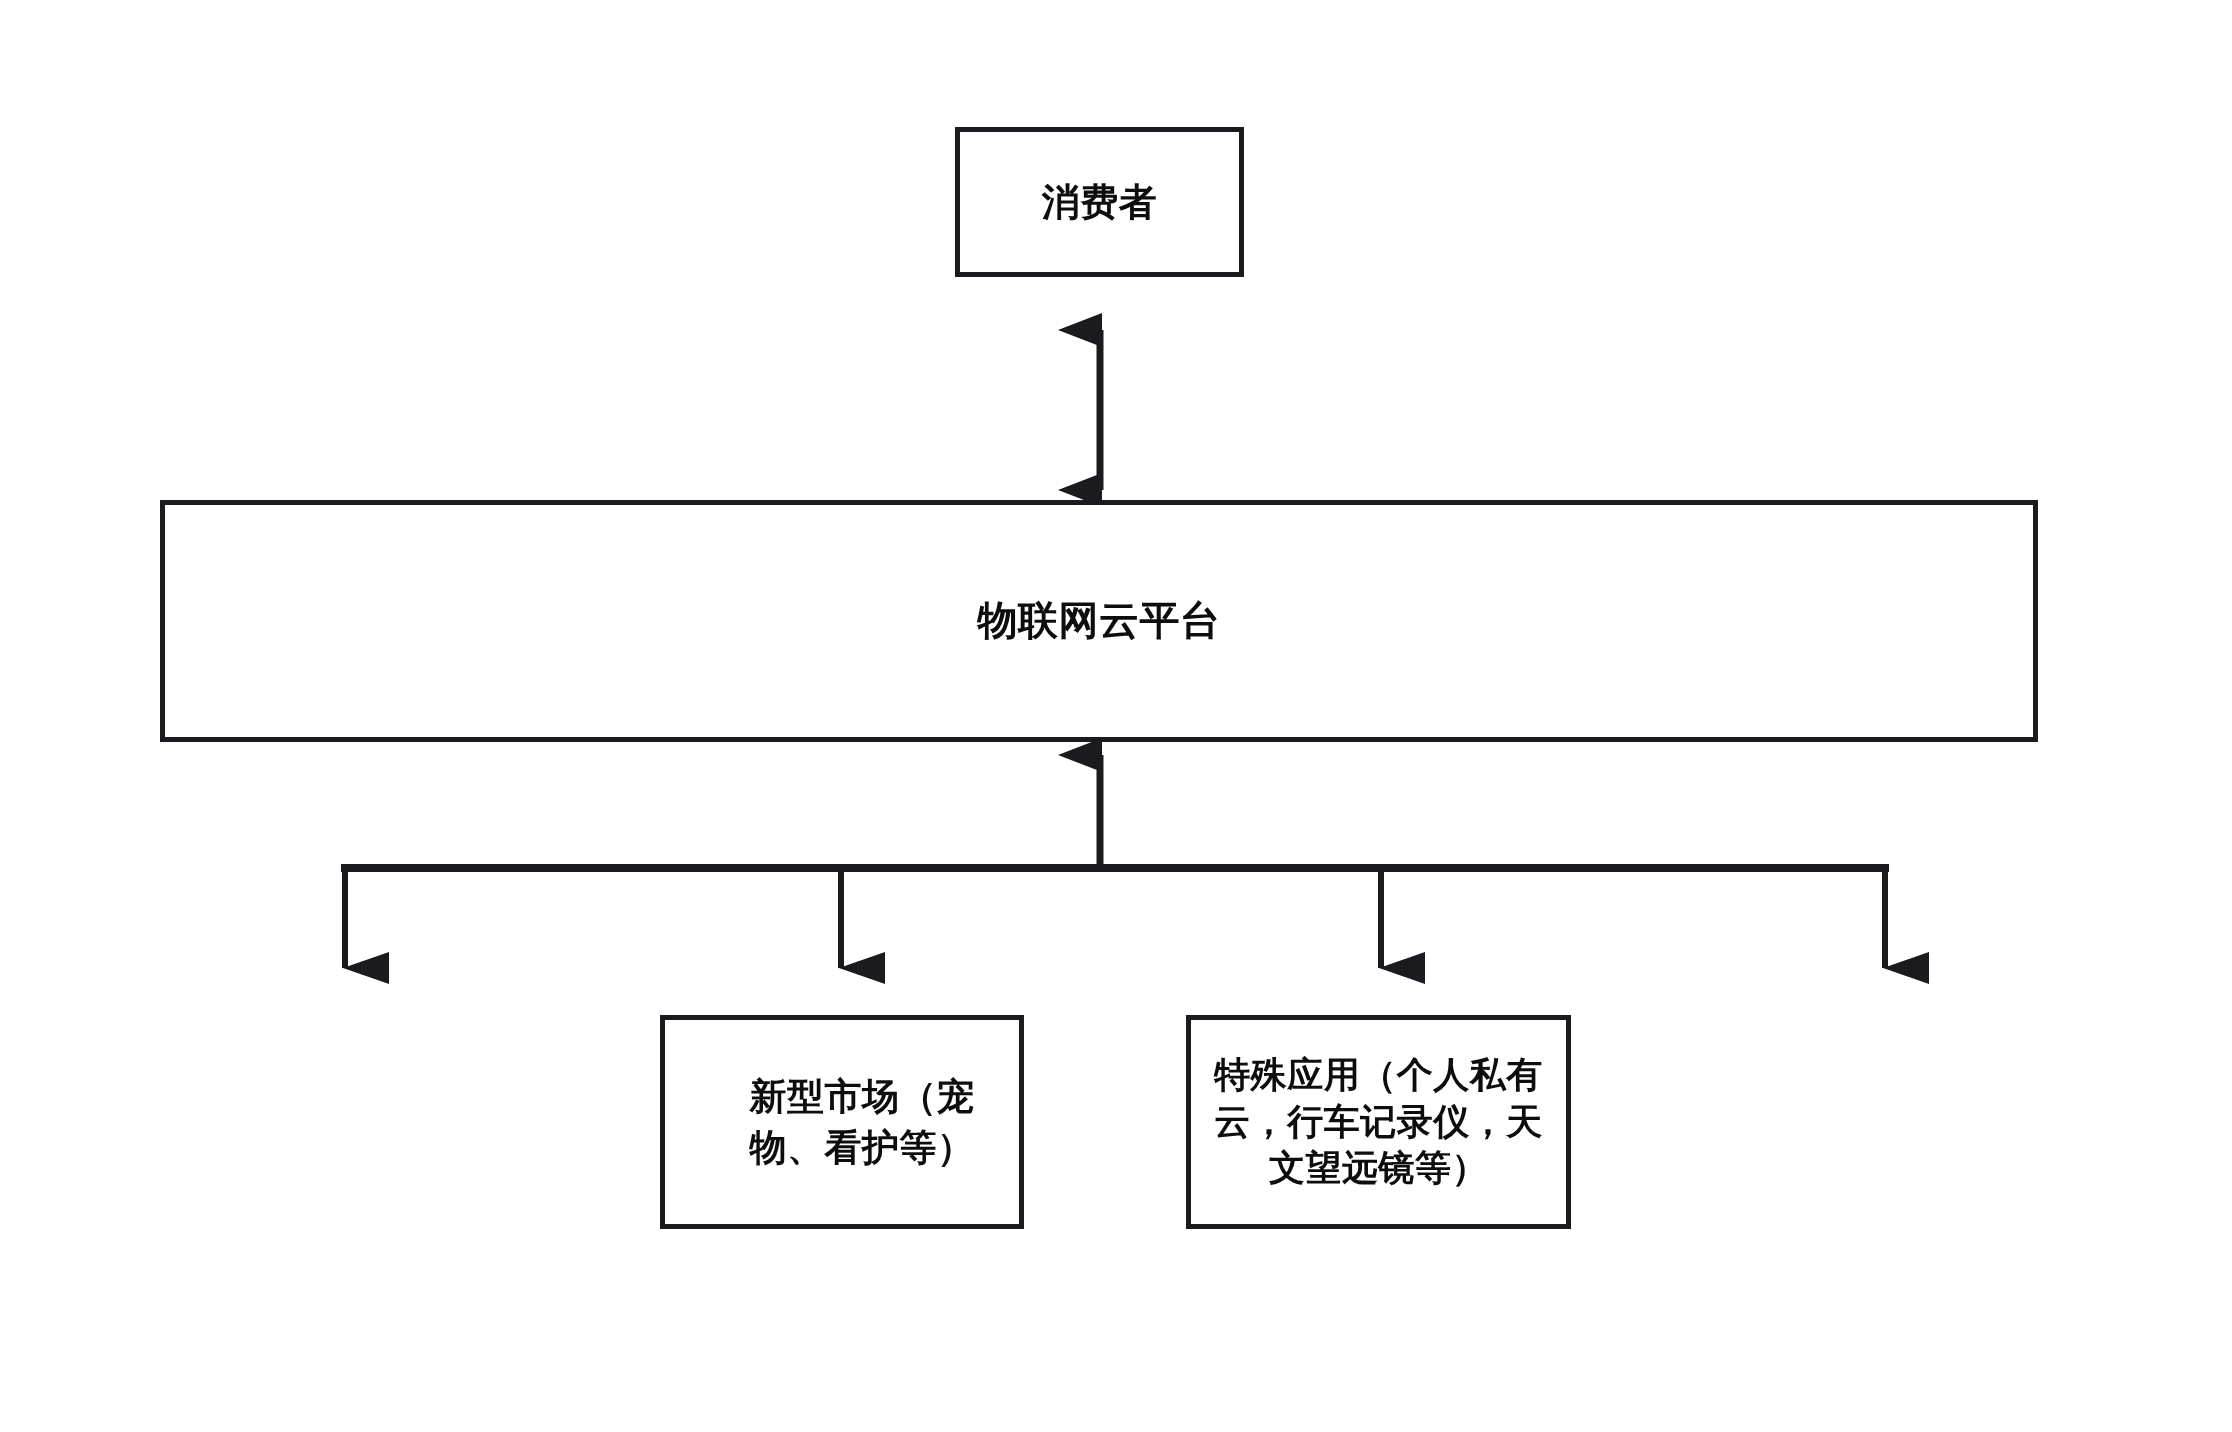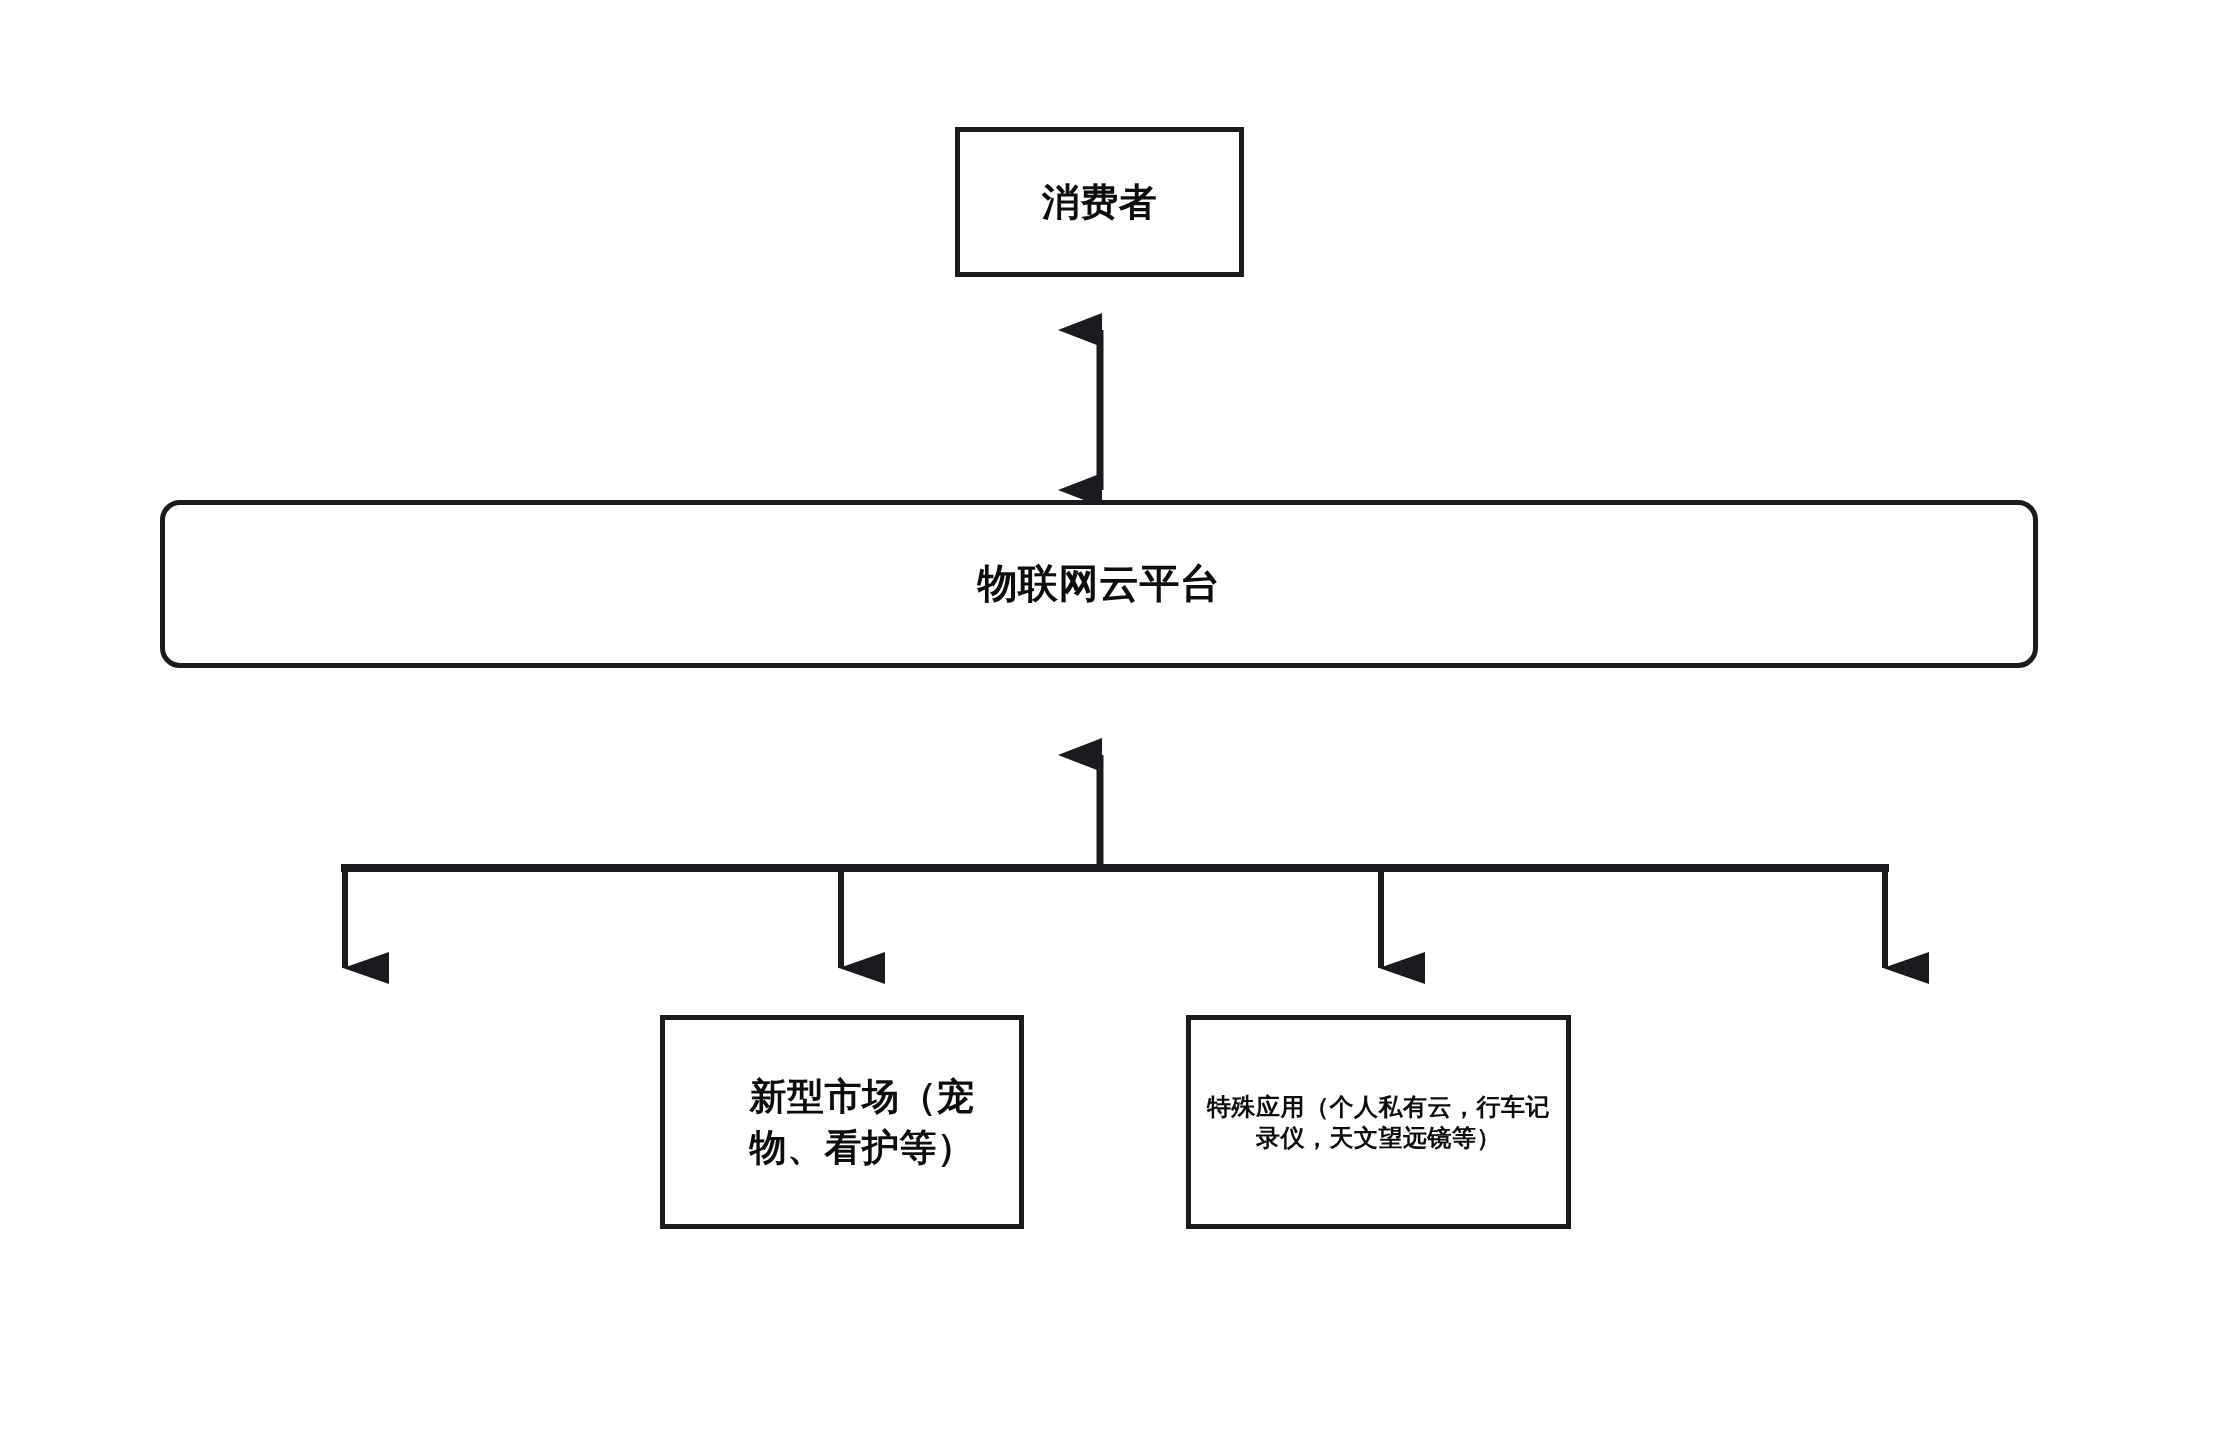--- a/index.html
+++ b/index.html
@@ -41,38 +41,38 @@
     font-weight: 700;
   }
 
   
   #node-consumer {
     left: 955px; top: 127px; width: 289px; height: 150px;
   }
   #node-consumer .node-label { font-size: 38px; }
 
   #node-platform {
-    left: 160px; top: 500px; width: 1878px; height: 168px; border-radius: 20px;
+    left: 160px; top: 500px; width: 1878px; height: 242px;
   }
   #node-platform .node-label { font-size: 40px; }
 
   #node-traditional-security {
     left: 163px; top: 1015px; width: 374px; height: 214px;
   }
   #node-new-market {
     left: 660px; top: 1015px; width: 364px; height: 214px; padding-left: 40px;
   }
   #node-special-application {
     left: 1186px; top: 1015px; width: 385px; height: 214px;
   }
   #node-appliance-upgrade {
     left: 1735px; top: 1015px; width: 305px; height: 214px;
   }
   .node.leaf .node-label { font-size: 37px; }
-  #node-special-application .node-label { font-size: 24px; line-height: 1.3; }
+  #node-special-application .node-label { font-size: 36px; line-height: 1.3; }
 
   svg.connectors {
     position: absolute;
     left: 0; top: 0;
     width: 2232px;
     height: 1432px;
     z-index: 1;
     pointer-events: none;
   }
 </style>

